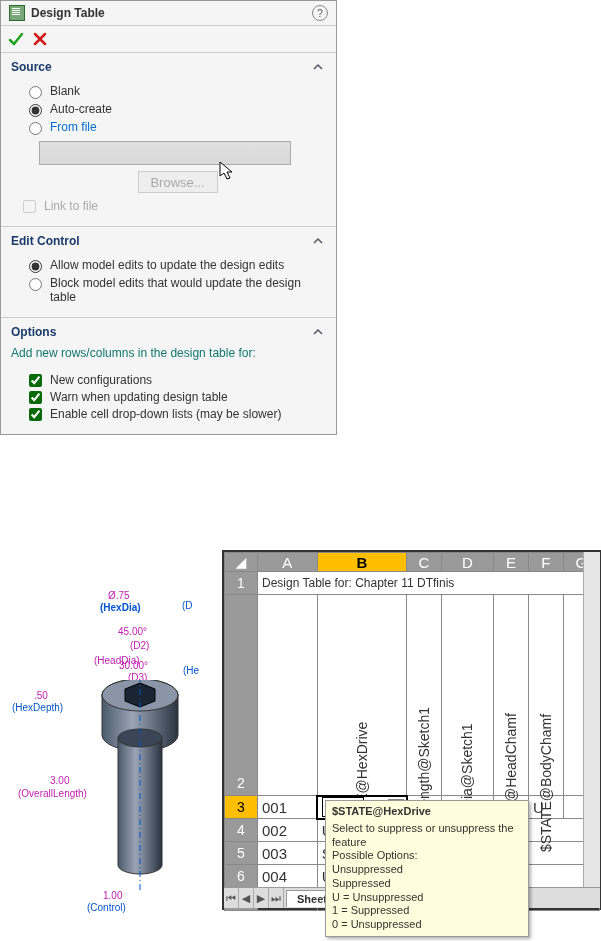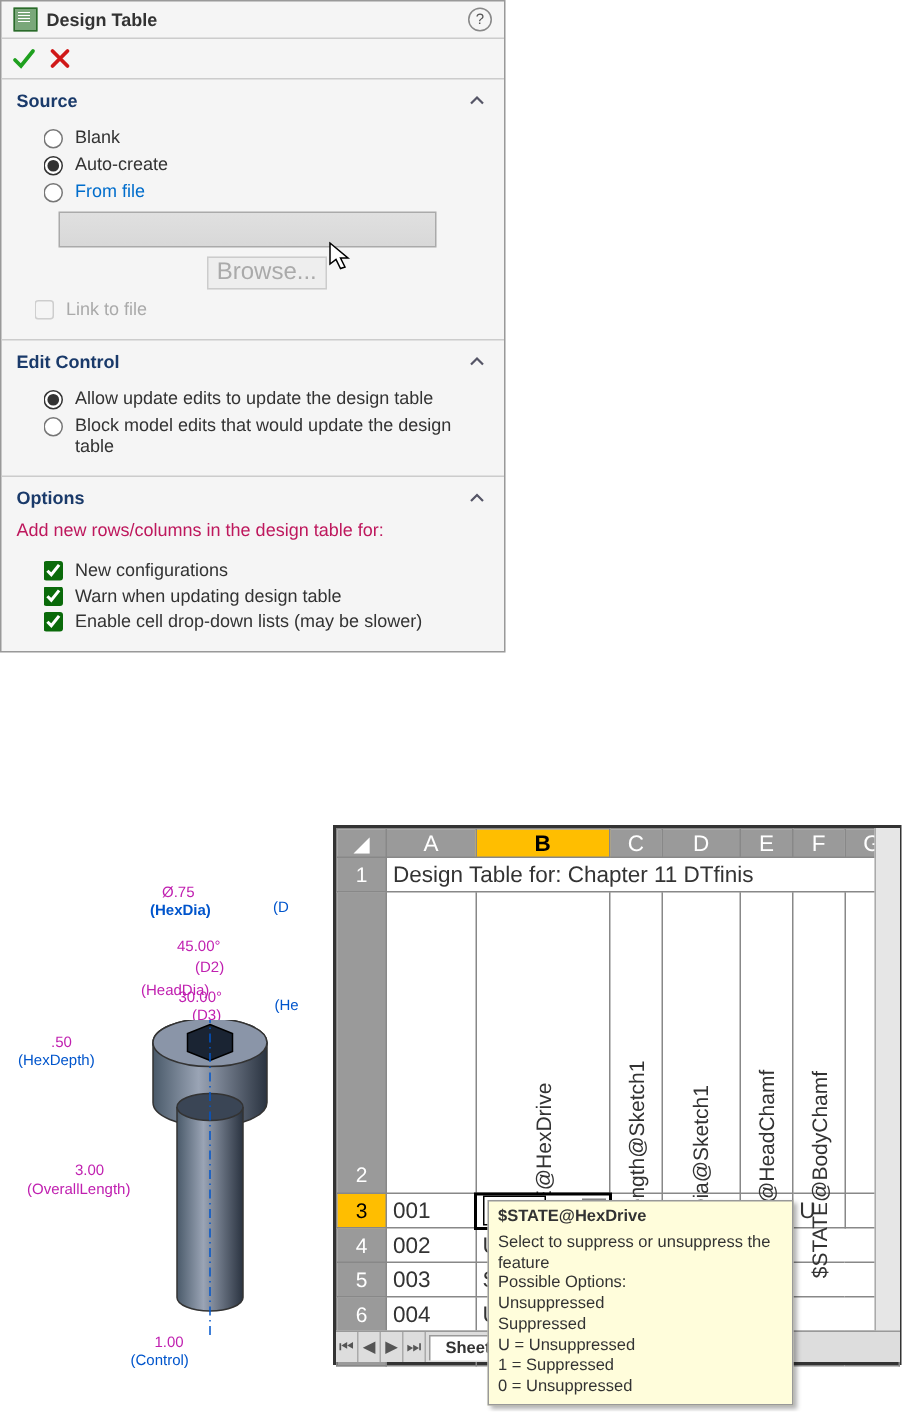--- a/index.html
+++ b/index.html
@@ -12,41 +12,41 @@
 .actionbar { display:flex; align-items:center; padding:4px 6px; gap:6px; }
 .btn-ok svg, .btn-cancel svg { width:18px; height:18px; display:block; }
 .section { border-top:1px solid #ccc; }
 .sec-header { display:flex; align-items:center; padding:6px 10px 2px 10px; font-weight:bold; color:#1a3a6a; cursor:pointer; }
 .sec-header .chev { margin-left:auto; width:16px; height:16px; display:flex; align-items:center; justify-content:center; }
 .sec-body { padding:4px 10px 10px 28px; }
 .radio-row, .check-row { display:flex; align-items:flex-start; gap:6px; margin:3px 0; }
 .radio-row input[type=radio]{ margin:2px 2px 0 0; accent-color:#333; }
 .check-row input[type=checkbox]{ margin:1px 2px 0 0; accent-color:#0a6a0a; }
 .file-input { width:250px; height:22px; border:1px solid #aaa; background:linear-gradient(#e0e0e0,#d8d8d8); margin:6px 0 6px 10px; }
-.browse { display:block; margin:2px auto 6px auto; height:22px; width:80px; background:#eee; border:1px solid #ccc; color:#aaa; font-size:16px; }
+.browse { display:block; margin:2px auto 6px auto; height:22px; width:80px; background:#eee; border:1px solid #ccc; color:#aaa; font-size:13px; }
 .fromfile label { color:#006dcc; }
-.options-lead { padding:4px 10px 6px 10px; font-weight:normal; color:#be185d; }
+.options-lead { padding:4px 10px 6px 10px; font-weight:normal; color:#0f766e; }
 .cursor { position:absolute; pointer-events:none; }
 
 
 .lower { position:absolute; top:550px; left:0; width:601px; height:391px; }
 .sketch { position:absolute; left:0; top:40px; width:230px; height:330px; }
 .dim { position:absolute; font-size:10px; color:#0055cc; }
 .dim .val { color:#c020b0; }
 .bolt { position:absolute; left:100px; top:90px; }
 
 
 .sheet { position:absolute; left:222px; top:0; width:376px; height:356px; border:2px solid #333; background:#fff; font-family:Arial,sans-serif; font-size:15px; }
 .sheet table { border-collapse:collapse; width:100%; }
 .sheet th, .sheet td { border:1px solid #888; height:22px; padding:0 4px; vertical-align:middle; }
 .colhdr th { background:#9a9a9a; color:#fff; font-weight:normal; text-align:center; height:18px; }
 .rowhdr { background:#9a9a9a; color:#fff; text-align:center; width:24px; font-size:14px; }
 .colhdr th.sel { background:#ffbe00; color:#000; font-weight:bold; }
 .rowhdr.sel { background:#ffbe00; color:#000; }
-.titcell { font-size:15px; padding:2px 4px;margin-top:35px; }
+.titcell { font-size:12px; padding:2px 4px;margin-top:35px; }
 .vert-cell { height:200px !important; position:relative; }
 .vert-cell .vtext { position:absolute; bottom:4px; left:50%; transform:translateX(-50%) rotate(-90deg); transform-origin:center; white-space:nowrap; font-size:14px; }
 .editcell { background:#fff; position:relative; }
 .editcell input { width:20px; height:18px; border:1px solid #000; padding:0 18px 0 2px; font-size:14px; }
 .editcell .dd { position:absolute; right:2px; top:3px; width:14px; height:14px; border:1px solid #888; display:flex; align-items:center; justify-content:center; background:#eee; cursor:pointer; }
 .tooltip { position:absolute; left:325px; top:250px; width:190px; background:#fffddb; border:1px solid #999; padding:4px 6px; font-size:11px; line-height:1.25; box-shadow:2px 2px 3px rgba(0,0,0,.3); z-index:10; }
 .tooltip .tt-title { font-weight:bold; margin-bottom:3px; }
 .sheet-tabs { position:absolute; bottom:0; left:0; right:0; height:20px; background:#ddd; border-top:1px solid #999; display:flex; align-items:center; font-size:11px; }
 .sheet-tabs .nav { width:14px; text-align:center; color:#555; cursor:pointer; border-right:1px solid #aaa; height:100%; line-height:20px; }
 .sheet-tabs .tab { background:#fff; padding:2px 10px; border:1px solid #999; border-bottom:none; margin-left:2px; font-weight:bold; }
@@ -111,21 +111,21 @@
       <span>Edit Control</span>
       <span class="chev">
         <svg width="12" height="12" viewBox="0 0 12 12">
             <path d="M2 8 L6 4 L10 8" stroke="#556" stroke-width="1.5" fill="none"></path>
           </svg>
       </span>
     </div>
     <div class="sec-body">
       <div class="radio-row">
         <input type="radio" name="ec" checked="" style="">
-          <label>Allow update edits to update the design table</label>
+          <label>Allow model edits to update the design edits</label>
       </div>
       <div class="radio-row" style="align-items:flex-start;">
         <input type="radio" name="ec" style="">
           <label style="max-width:260px;">Block model edits that would update the design table</label>
       </div>
     </div>
   </div>
 
   <div class="section">
     <div class="sec-header">

